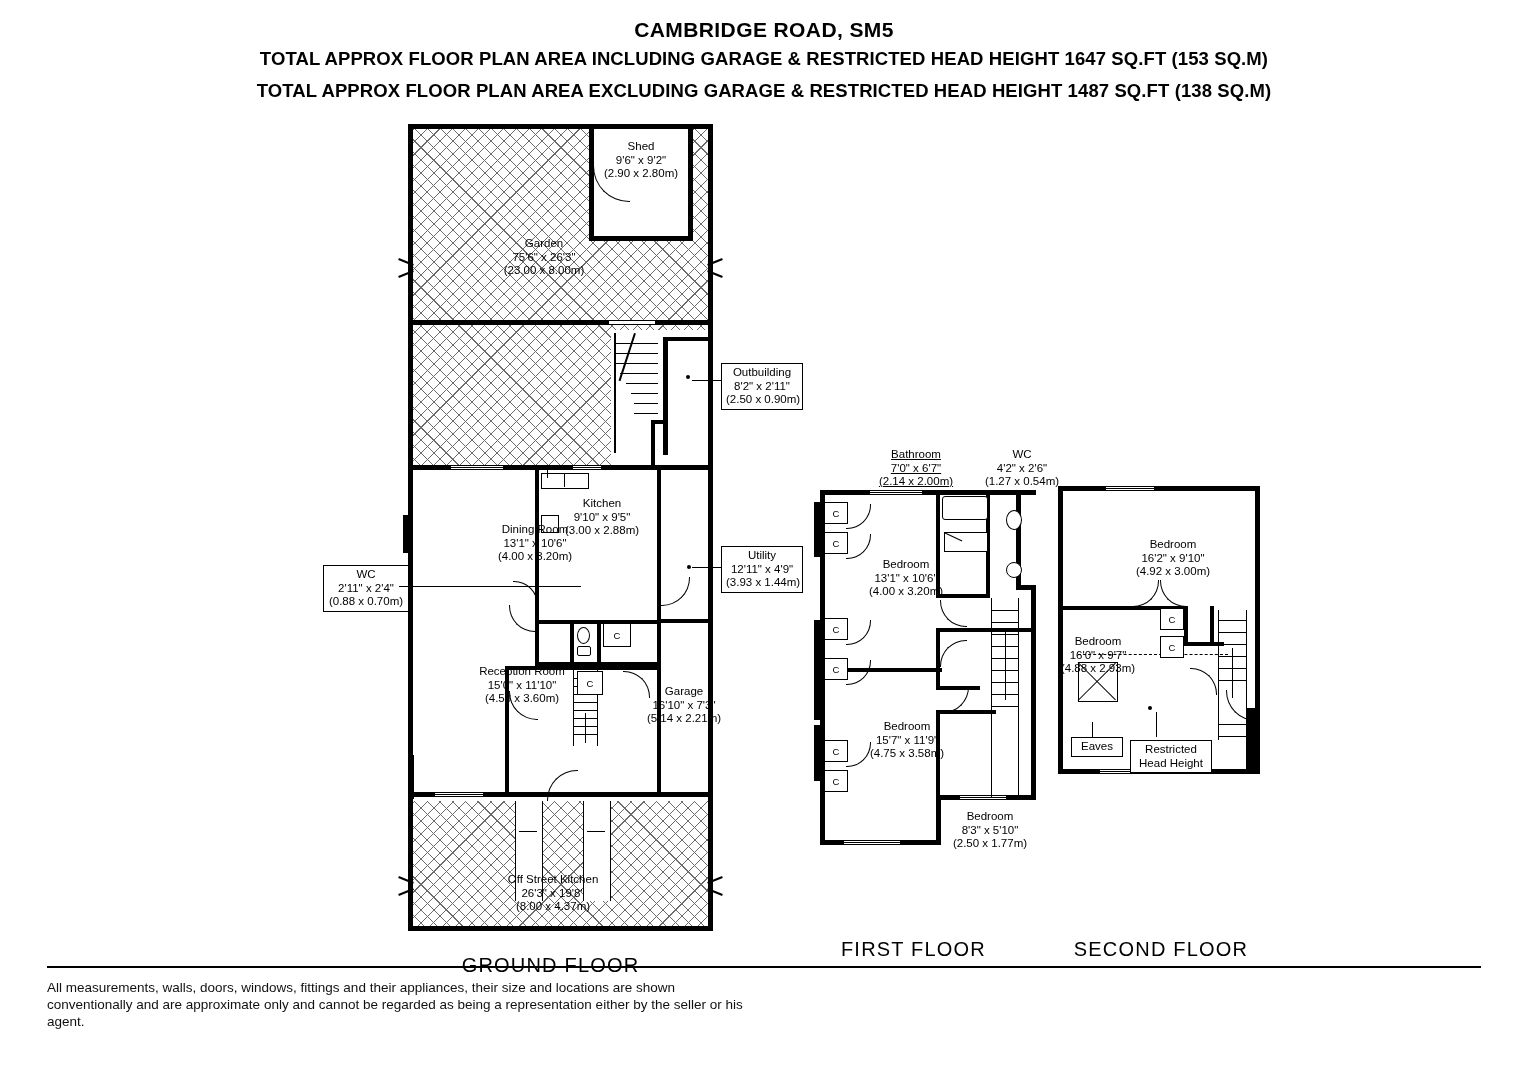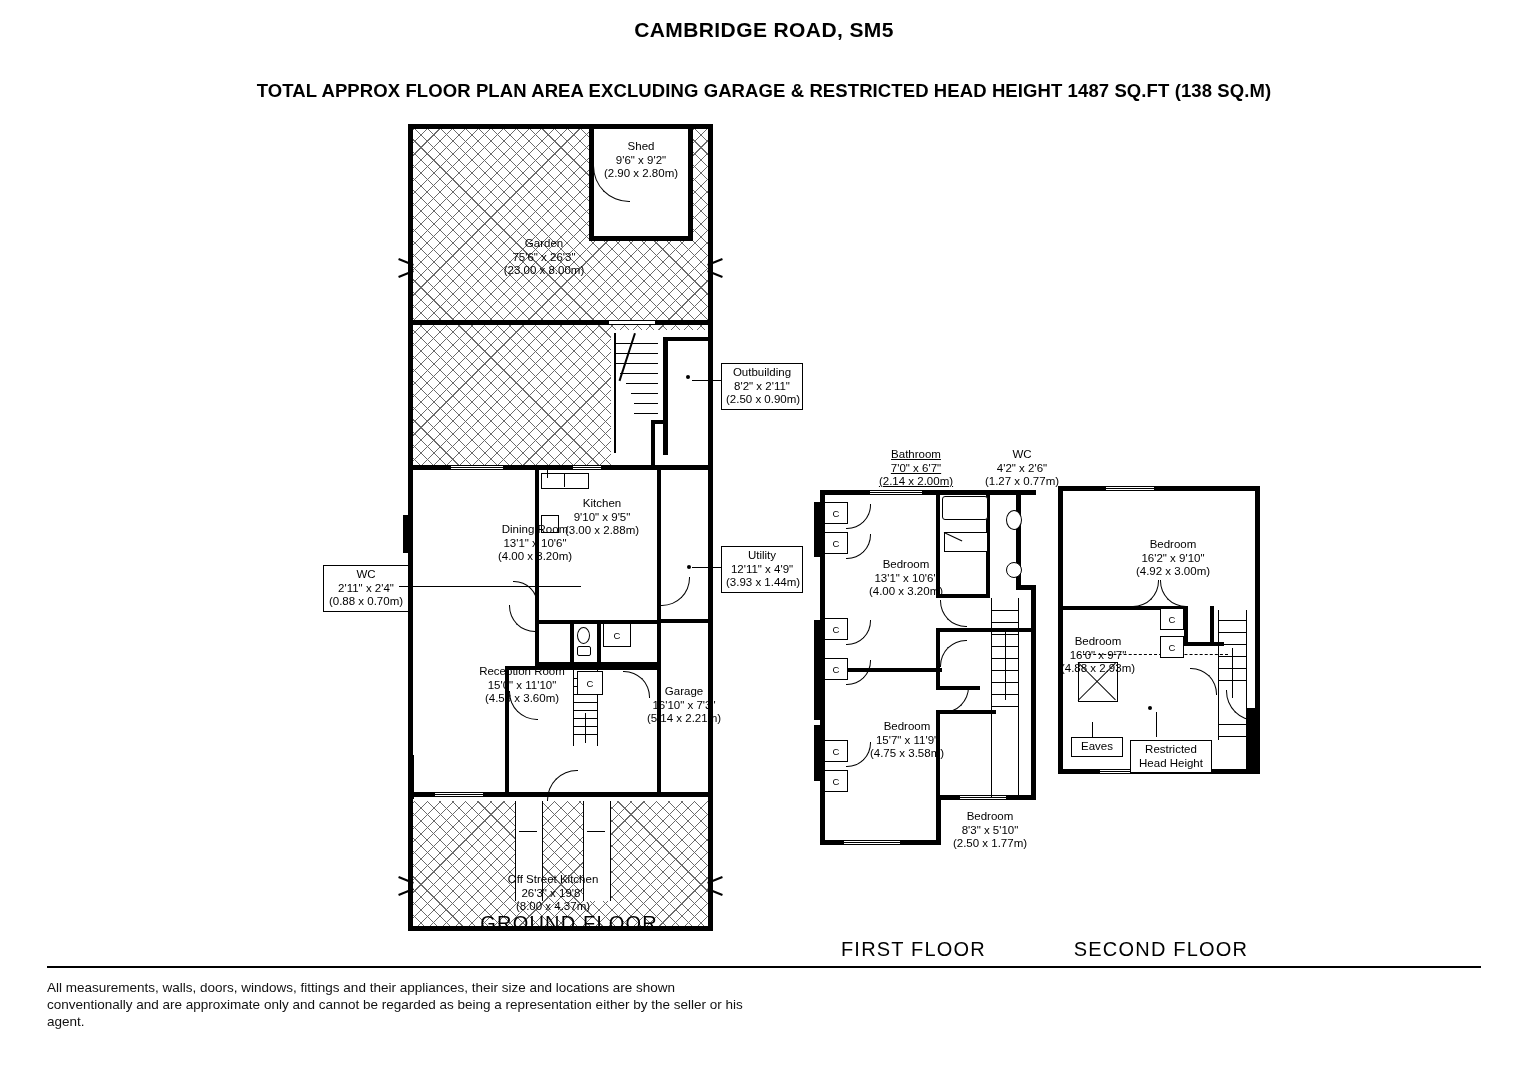--- a/index.html
+++ b/index.html
@@ -18,21 +18,21 @@
   }
   .subtitle2 {
     position:absolute; top:80px; left:0; width:1528px; text-align:center;
     font-size:18.5px; font-weight:bold; letter-spacing:0.1px;
   }
 
   
   .floor-caption {
     position:absolute; font-size:20px; letter-spacing:1.2px;
   }
-  #cap-ground { left:443px; top:912px; width:215px; text-align:right; }
+  #cap-ground { left:443px; top:954px; width:215px; text-align:center; }
   #cap-first  { left:826px; top:938px; width:175px; text-align:center; }
   #cap-second { left:1061px; top:938px; width:200px; text-align:center; }
 
   
   .rule { position:absolute; left:47px; top:966px; width:1434px; height:2px; background:#000; }
   .disclaimer {
     position:absolute; left:47px; top:979px; width:700px;
     font-size:13.5px; line-height:17px; color:#111;
   }
 
@@ -74,20 +74,21 @@
   .oval { position:absolute; border:1.3px solid #000; background:#fff; border-radius:50%; }
   .leader { position:absolute; background:#000; height:1px; }
   .leader-v { position:absolute; background:#000; width:1px; }
 </style>
 </head>
 <body>
 
 <div class="page">
 
   <div class="title">CAMBRIDGE ROAD, SM5</div>
+  <div class="subtitle1">TOTAL APPROX FLOOR PLAN AREA INCLUDING GARAGE &amp; RESTRICTED HEAD HEIGHT 1647 SQ.FT (153 SQ.M)</div>
   <div class="subtitle2">TOTAL APPROX FLOOR PLAN AREA EXCLUDING GARAGE &amp; RESTRICTED HEAD HEIGHT 1487 SQ.FT (138 SQ.M)</div>
 
   <div class="plan" id="ground-plan" style="left:395px; top:115px; width:340px; height:810px;">
 
     <div class="hatch" style="left:17px; top:13px; width:298px; height:342px;"></div>
 
     <div class="cwhite" style="left:198px; top:13px; width:100px; height:112px;"></div>
 
     <div class="cwhite" style="left:216px; top:215px; width:99px; height:140px;"></div>
 
@@ -363,21 +364,21 @@
   </div>
 
   <div class="room-label" style="left:866px; top:448px; width:100px;text-decoration:underline;">
     <div>Bathroom</div>
     <div>7'0" x 6'7"</div>
     <div>(2.14 x 2.00m)</div>
   </div>
   <div class="room-label" style="left:972px; top:448px; width:100px;">
     <div>WC</div>
     <div>4'2" x 2'6"</div>
-    <div>(1.27 x 0.77m)</div>
+    <div>(1.27 x 0.54m)</div>
   </div>
   <div class="room-label" style="left:940px; top:810px; width:100px;">
     <div>Bedroom</div>
     <div>8'3" x 5'10"</div>
     <div>(2.50 x 1.77m)</div>
   </div>
 
   <div class="plan" id="second-plan" style="left:1050px; top:478px; width:220px; height:310px;">
 
     <div class="w" style="left:8px; top:8px; width:5px; height:288px;"></div>

